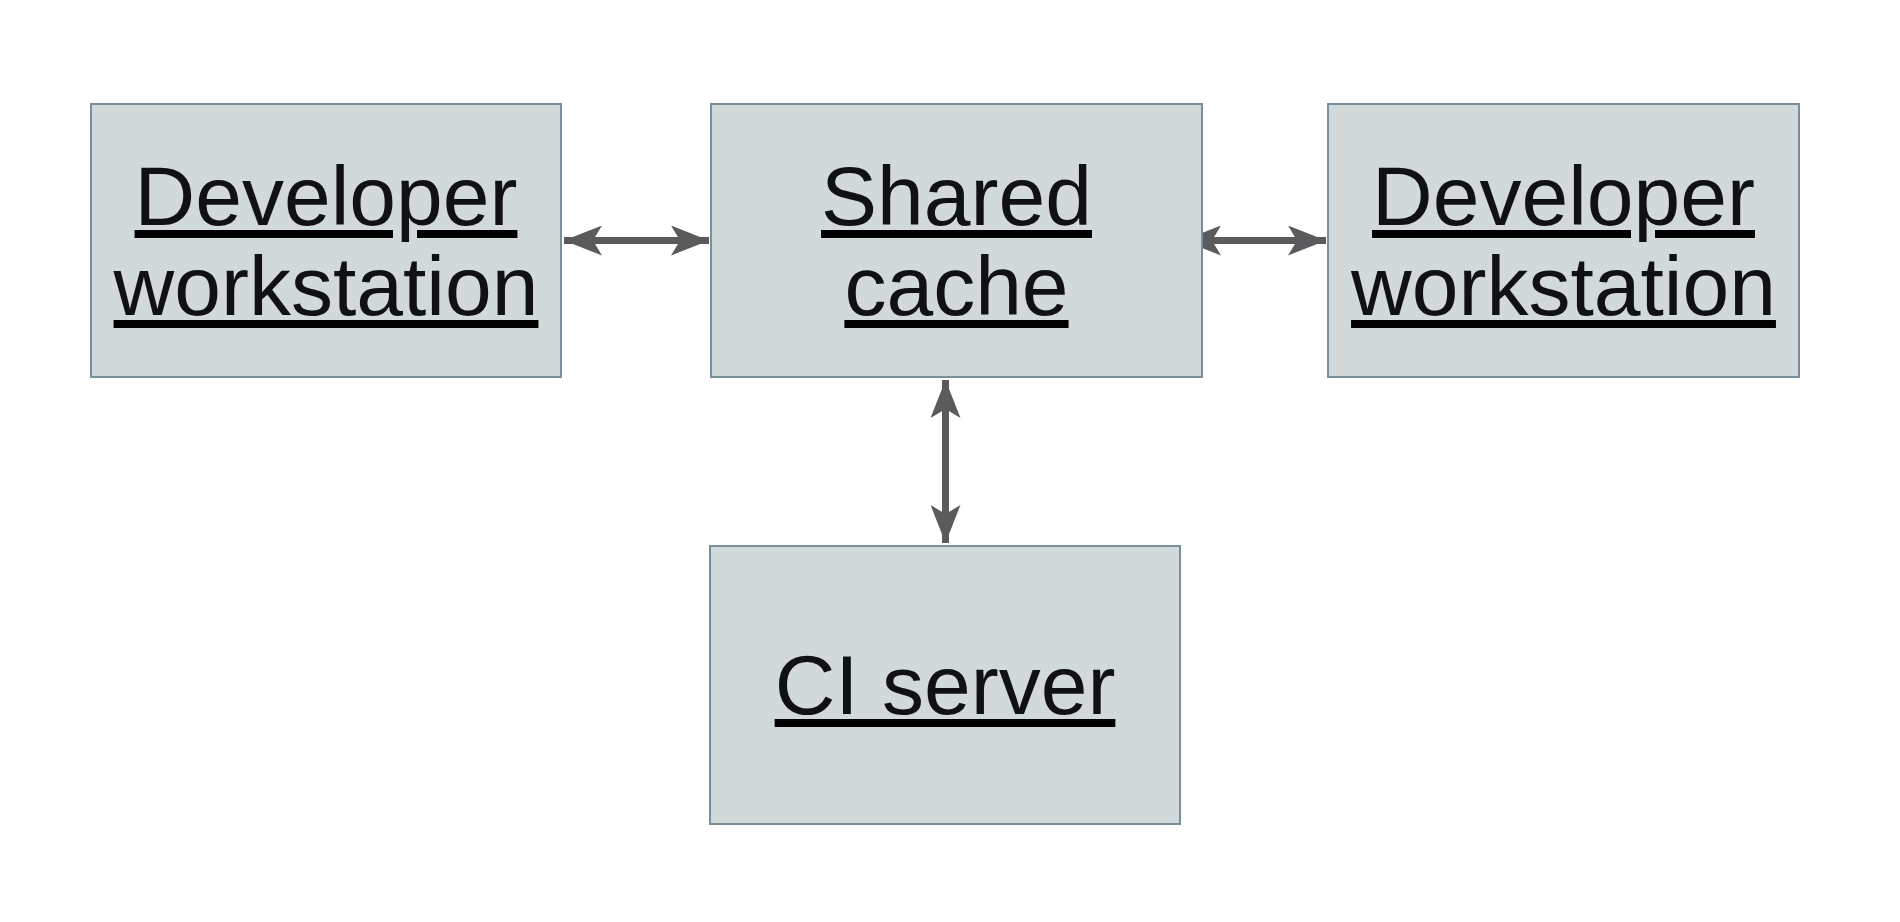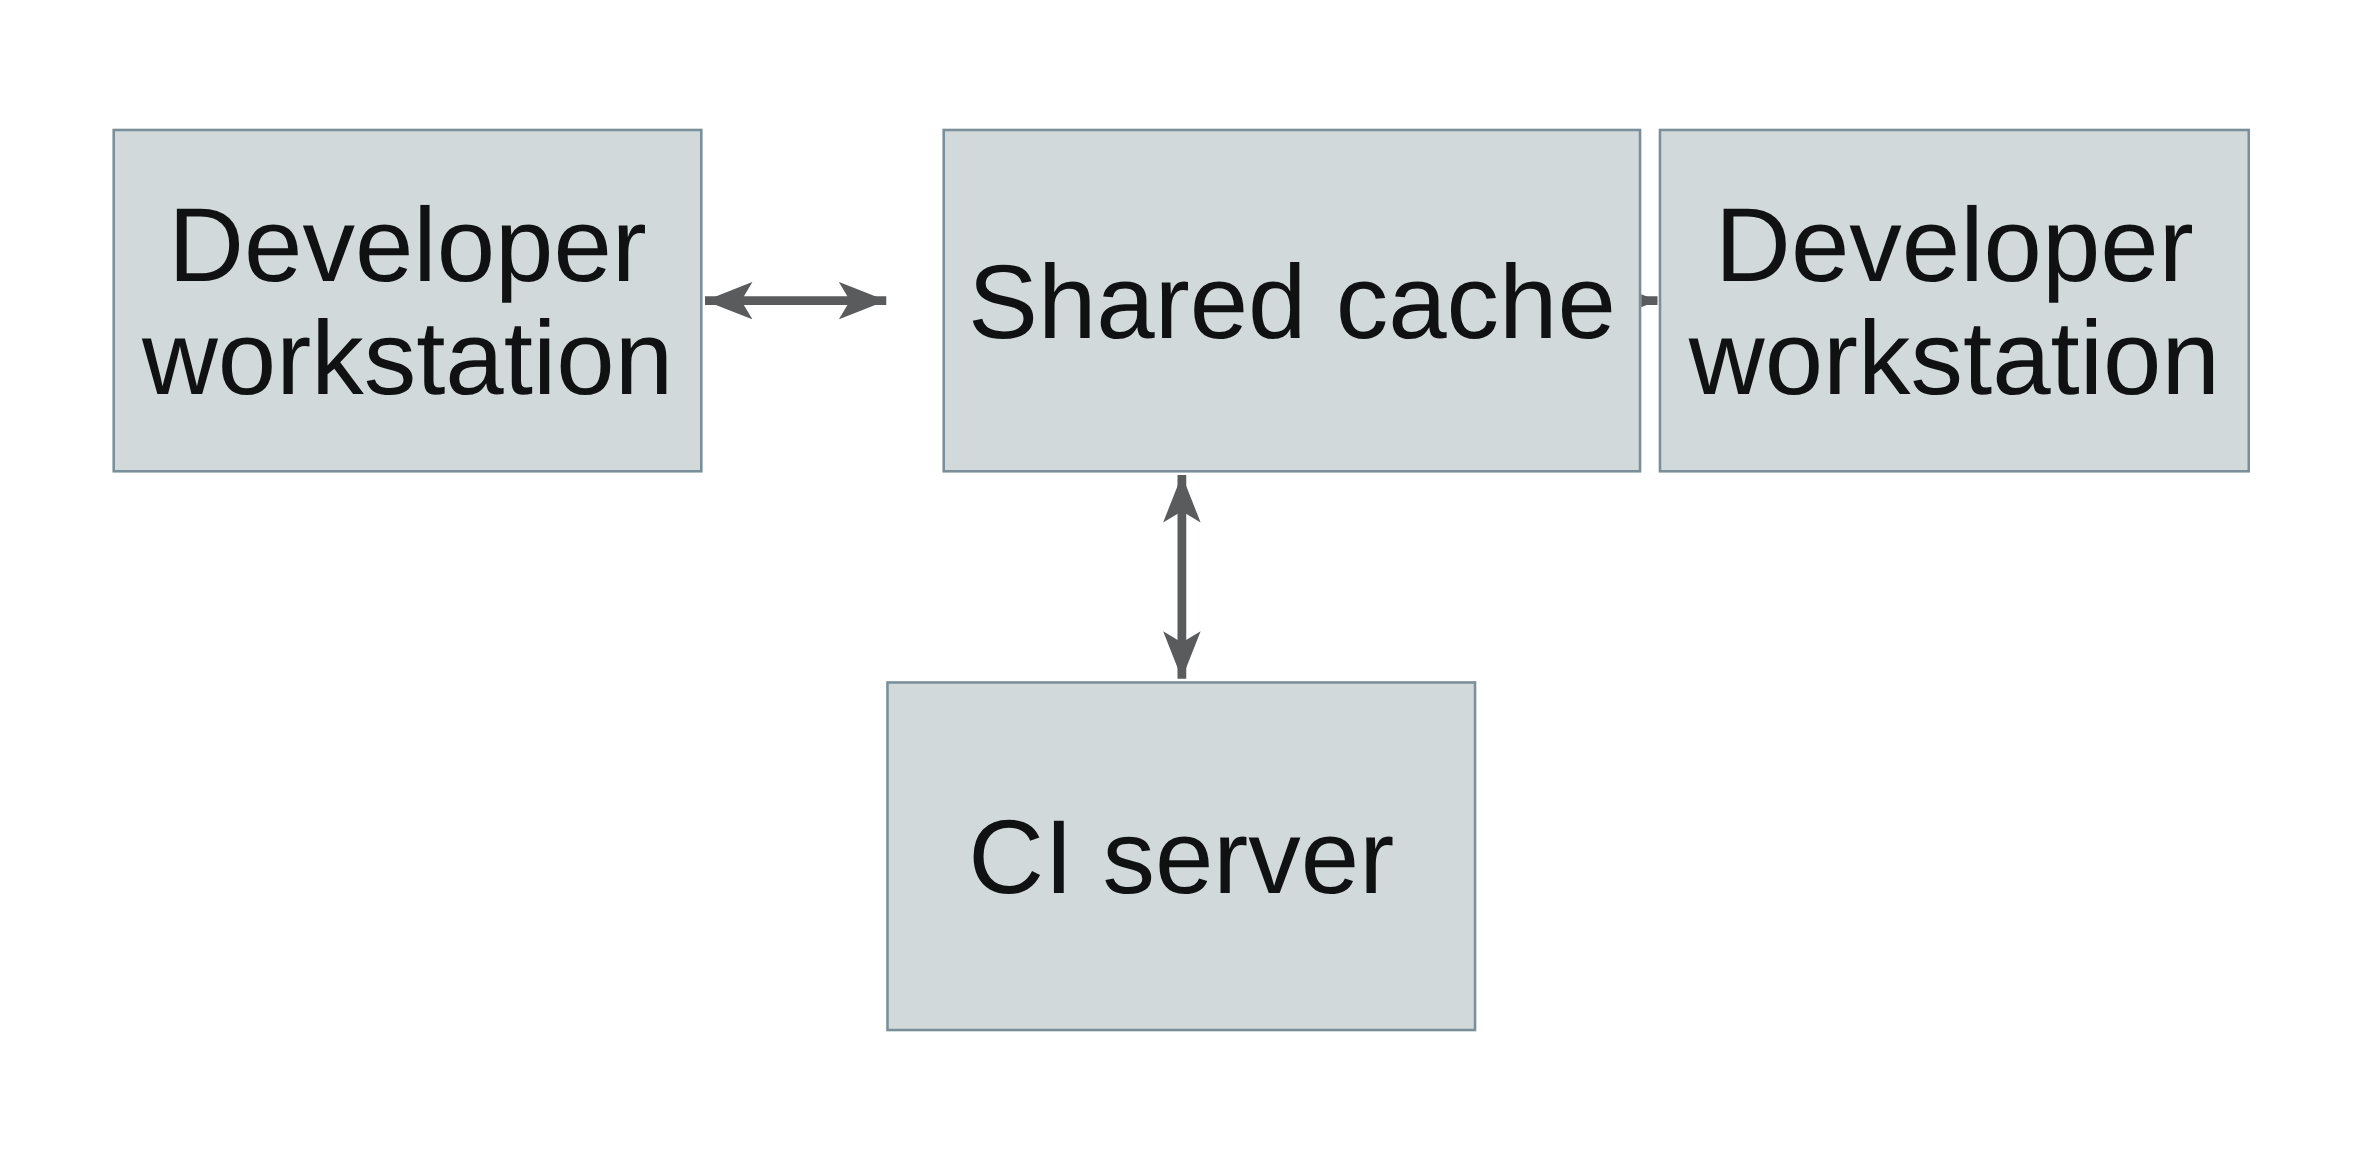--- a/index.html
+++ b/index.html
@@ -31,29 +31,30 @@
   }
   .node {
     position: absolute;
     box-sizing: border-box;
     background: var(--node-fill, #d2d9db);
     border: 2px solid var(--node-border, #7a8f99);
     display: flex;
     align-items: center;
     justify-content: center;
     text-align: center;
+    text-decoration: underline;
   }
   .node .label {
     color: var(--text, #101112);
     font-size: 84px;
     line-height: 90px;
     letter-spacing: 0;
   }
   .node-dev-left  { left: 90px;   top: 103px; width: 472px; height: 275px; }
-  .node-cache     { left: 710px;  top: 103px; width: 559px; height: 275px; margin-left: 44px; }
+  .node-cache     { left: 710px;  top: 103px; width: 493px; height: 275px; }
   .node-dev-right { left: 1327px; top: 103px; width: 473px; height: 275px; }
   .node-ci        { left: 709px;  top: 545px; width: 472px; height: 280px; }
 </style>
 </head>
 <body>
 
 <div class="canvas">
 
   <svg class="edge-layer" viewBox="0 0 1900 922" xmlns="http://www.w3.org/2000/svg">
     <defs>

